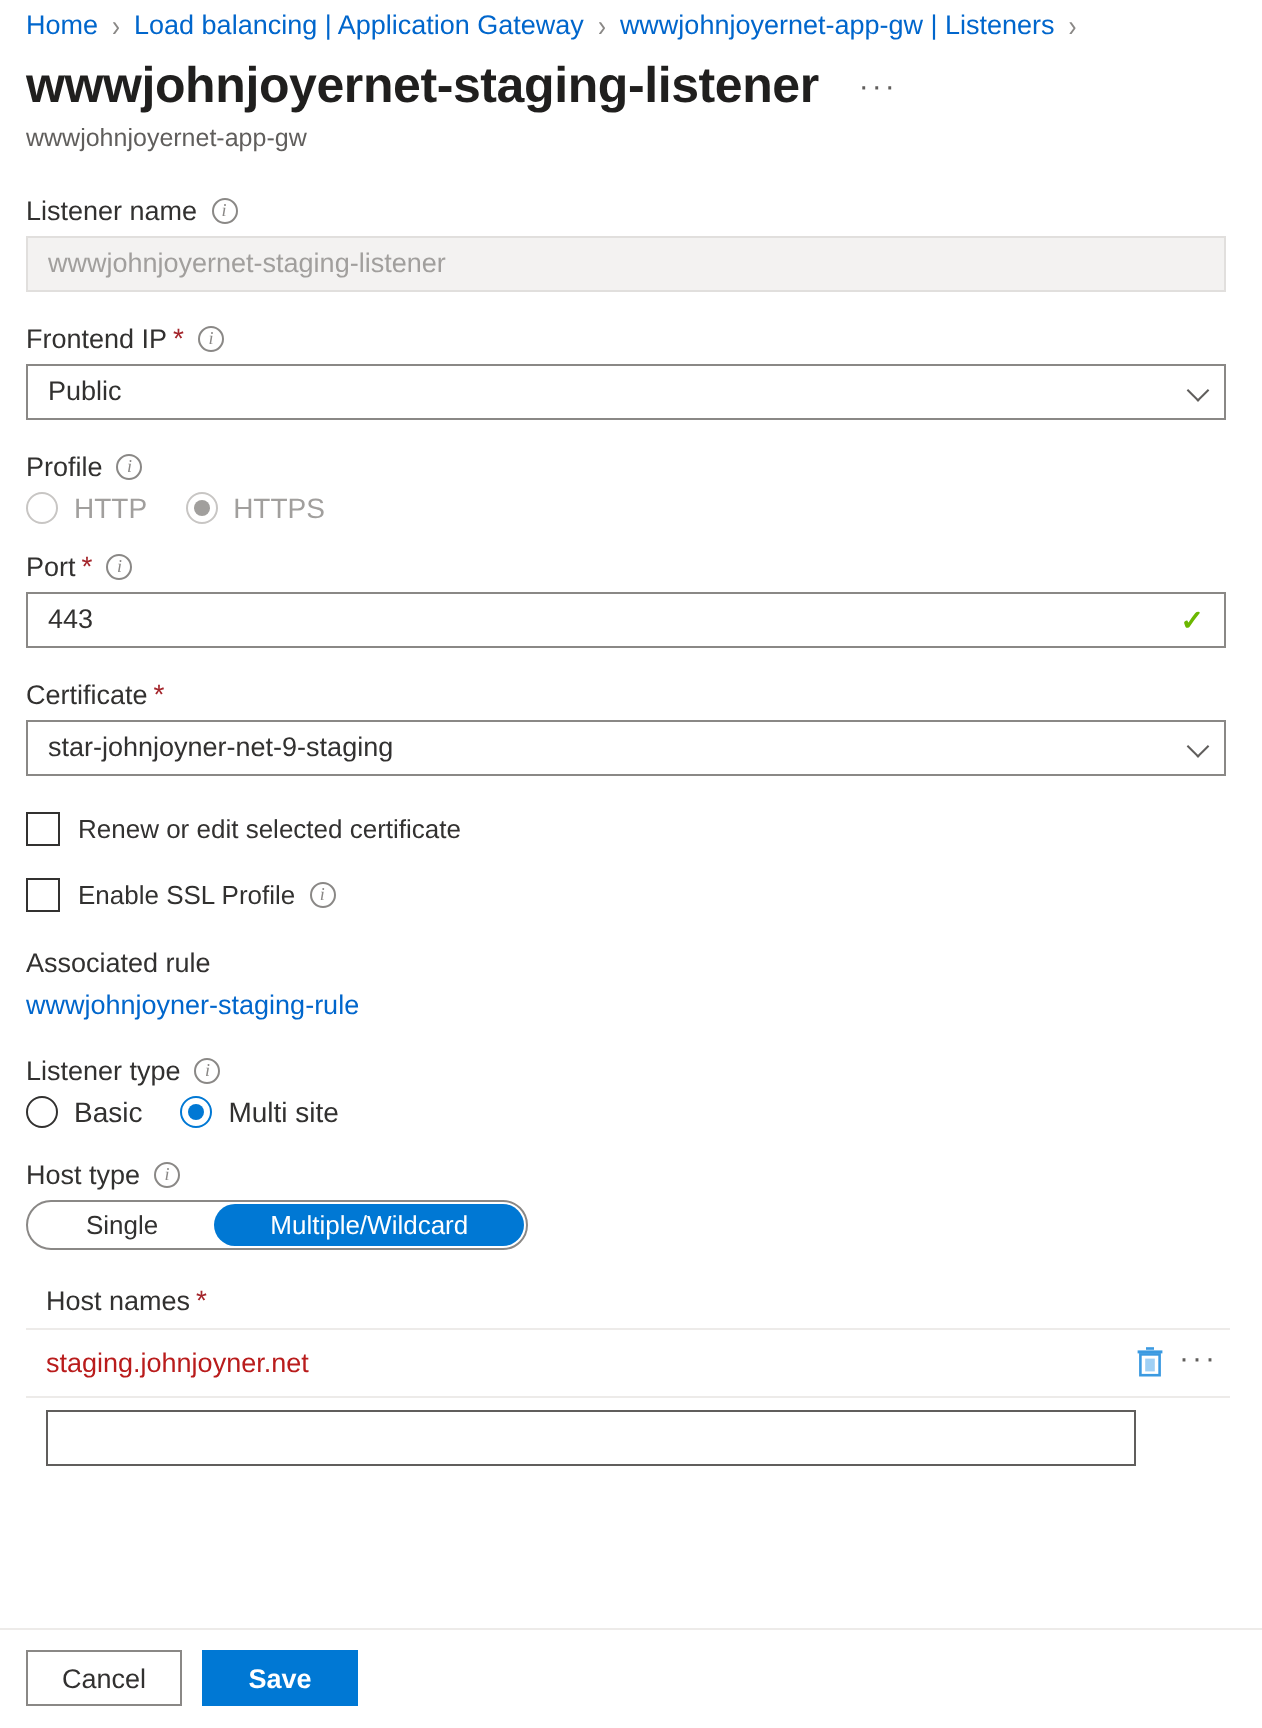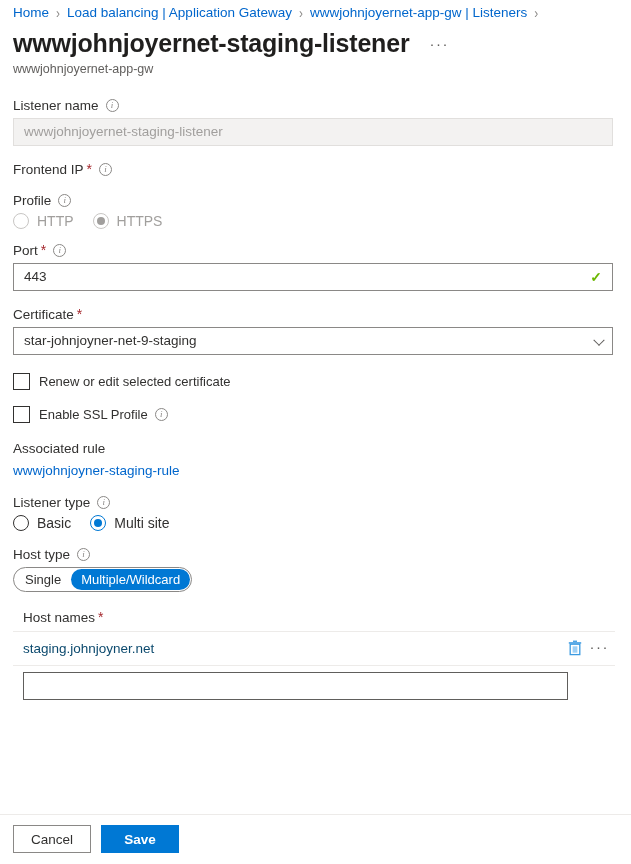--- a/index.html
+++ b/index.html
@@ -126,34 +126,34 @@
   .link { font-size:13.5px; color:#0066cc; cursor:pointer; }
 
   
   .pill-toggle {
     display:inline-flex; align-items:center;
     border: 1px solid #8a8886; border-radius: 14px;
     height: 25px; padding: 1px; background:#fff;
   }
   .pill {
     border-radius: 12px; height: 21px; line-height:21px;
-    padding: 0 10px; font-size: 13px; color:#323130;
+    padding: 0 28px; font-size: 13px; color:#323130;
     cursor:pointer; white-space:nowrap;
   }
   .pill.active { background:#0078d4; color:#fff; font-weight:400; }
 
   
   .host-table { margin-top: 6px; }
   .host-hdr-line { border-top: 1px solid #edebe9; }
   .host-row {
     display:flex; align-items:center;
     height: 34px; border-bottom: 1px solid #edebe9;
     padding: 0 6px 0 10px;
   }
-  .host-name { font-size:13.5px; color:#0c4a6e; }
+  .host-name { font-size:13.5px; color:#b91c1c; }
   .host-actions { margin-left:auto; display:flex; align-items:center; gap:8px; }
   .trash { cursor:pointer; display:flex; }
   .dots {
     color:#605e5c; font-size:15px; letter-spacing:1.5px;
     cursor:pointer; line-height:1; padding-bottom:4px;
   }
   .host-input {
     width: 545px; height: 28px;
     border: 1px solid #605e5c; background:#fff;
     margin: 6px 0 0 10px;
@@ -208,20 +208,24 @@
       <div class="textbox disabled">
         <span>wwwjohnjoyernet-staging-listener</span>
       </div>
     </div>
 
     <div class="field mt16">
       <div class="label">
         <span>Frontend IP</span>
         <span class="req">*</span>
         <span class="info-icon">i</span>
+      </div>
+      <div class="select">
+        <span>Public</span>
+        <span class="chev"></span>
       </div>
     </div>
 
     <div class="field mt16">
       <div class="label">
         <span>Profile</span>
         <span class="info-icon">i</span>
       </div>
       <div class="radio-row">
         <span class="radio-opt">

